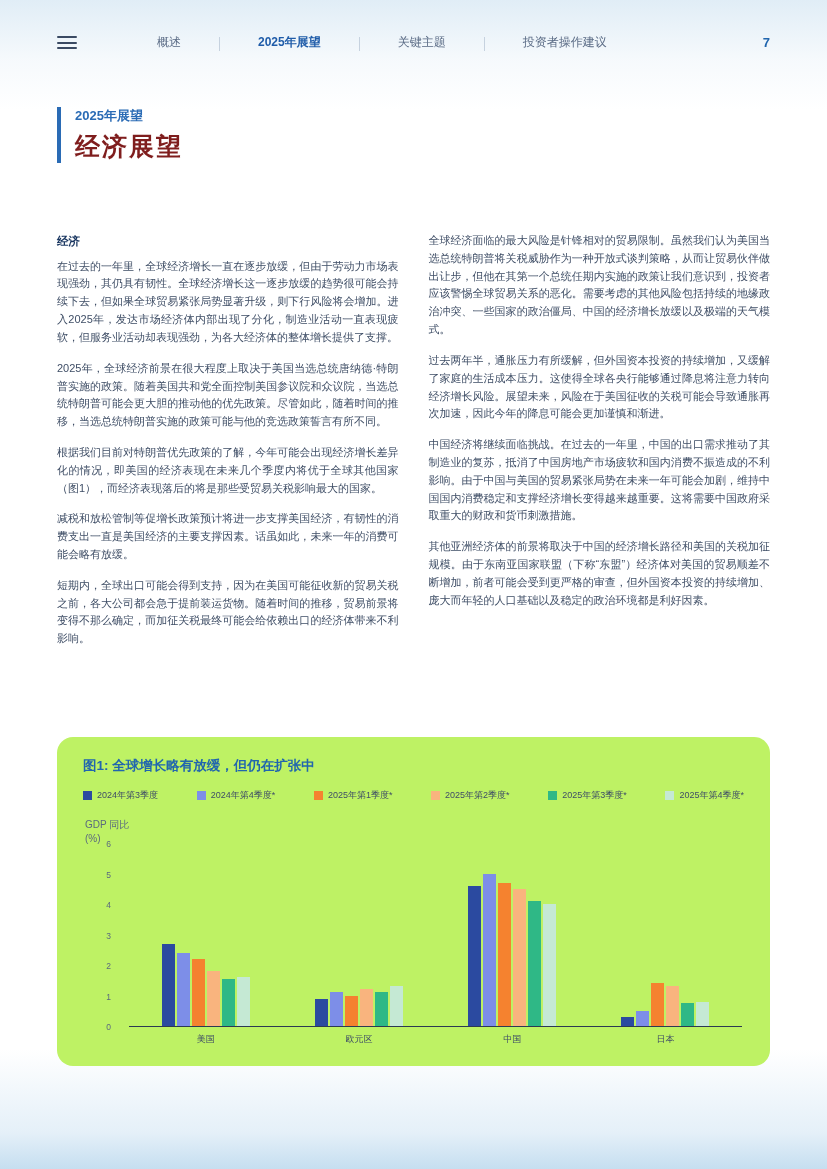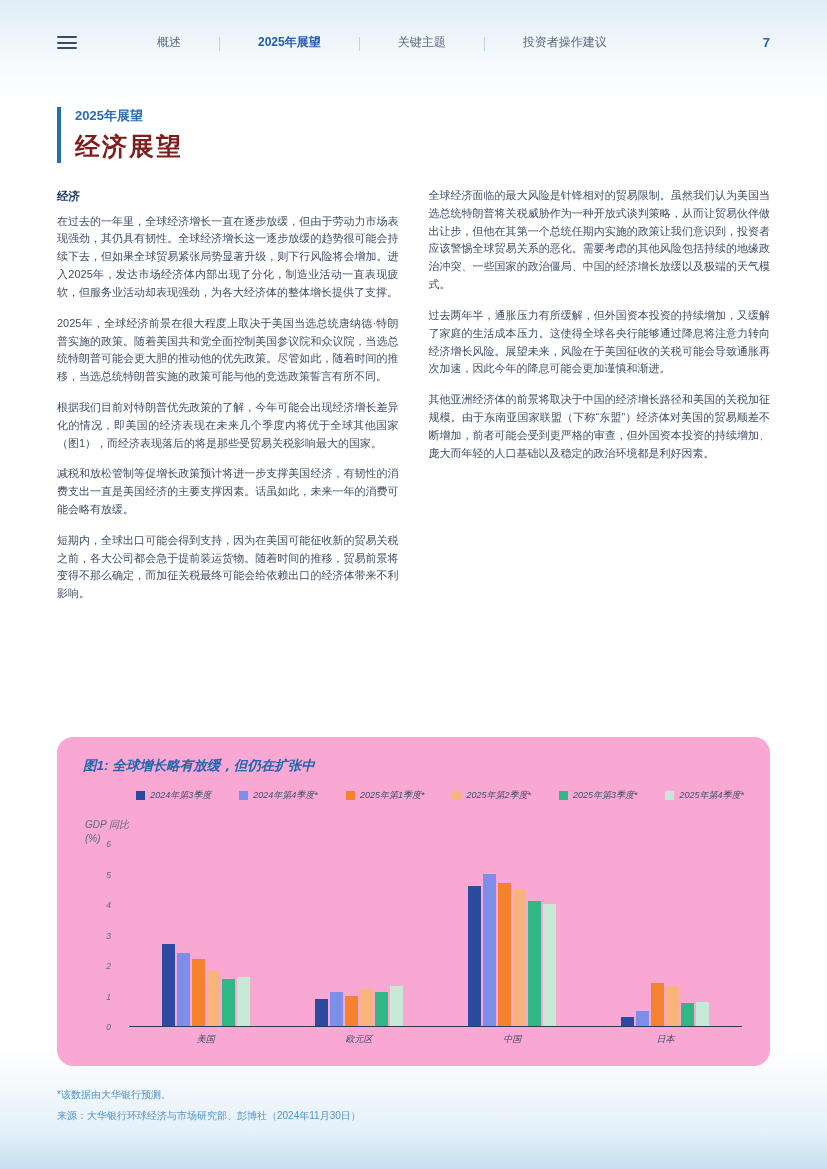--- a/index.html
+++ b/index.html
@@ -25,27 +25,27 @@
   .nav-item { font-size:12px; color:#5a6b85; padding:0 38px; cursor:pointer; white-space:nowrap; }
   .nav-item.active { color:#1f5ca9; font-weight:bold; }
   .nav-sep { width:1px; height:14px; background:#c6d2df; }
   .page-num { font-size:13px; color:#2166ae; font-weight:bold; margin-left:auto; }
   
   .title-block { position:relative; z-index:2; margin:56px 57px 0 57px; border-left:4px solid #2a6bb5; padding-left:14px; }
   .eyebrow { color:#2a6bb5; font-size:13px; font-weight:bold; margin-bottom:5px; }
   .page-title { color:#7f1d1d; font-size:25px; font-weight:bold; letter-spacing:2px; }
   
   .columns { position:relative; z-index:2; display:flex; gap:30px; margin:24px 57px 0 57px; min-height:540px; }
-  .col { flex:1; font-size:11px; line-height:1.62; color:#3f4e66; text-align:justify; }
+  .col { flex:1; font-size:11px; line-height:1.62; color:#3f4e66; text-align:justify;margin-top:45px; }
   .col h3 { font-size:11.5px; color:#16335e; font-weight:bold; margin-bottom:7px; }
   .col p { margin-bottom:13px; }
   
-  .chart-card { position:relative; z-index:2; margin:10px 57px 0 57px; background:#f9a8d4; border-radius:16px; padding:20px 26px 16px 26px;font-style:italic; }
+  .chart-card { position:relative; z-index:2; margin:10px 57px 0 57px; background:#bef264; border-radius:16px; padding:20px 26px 16px 26px; }
   .chart-title { color:#2166ae; font-size:13.5px; font-weight:bold; margin-bottom:14px; }
-  .legend { display:flex; justify-content:flex-end; align-items:center; gap:28px; margin-bottom:16px; }
+  .legend { display:flex; justify-content:space-between; align-items:center; gap:28px; margin-bottom:16px; }
   .legend-item { display:flex; align-items:center; gap:5px; font-size:9px; color:#3f4e66; white-space:nowrap; }
   .legend-swatch { width:9px; height:9px; flex:0 0 auto; }
   .chart-region { position:relative; height:232px; margin-top:4px; }
   .ylabel { position:absolute; left:2px; top:0; width:48px; font-size:10px; line-height:1.35; color:#5a6a7e; }
   .yticks { position:absolute; left:0; top:26px; width:38px; height:183px; }
   .ytick { position:absolute; right:10px; font-size:8.5px; color:#5a6a7e; transform:translateY(50%); }
   .plot { position:absolute; left:46px; right:2px; top:26px; height:183px; border-bottom:1px solid #2b3a52; display:flex; align-items:flex-end; }
   .bar-group { flex:1; display:flex; justify-content:center; align-items:flex-end; gap:2px; }
   .bar { width:13px; }
   .xlabels { position:absolute; left:46px; right:2px; top:215px; display:flex; }
@@ -86,20 +86,21 @@
       <h3>经济</h3>
       <p>在过去的一年里，全球经济增长一直在逐步放缓，但由于劳动力市场表现强劲，其仍具有韧性。全球经济增长这一逐步放缓的趋势很可能会持续下去，但如果全球贸易紧张局势显著升级，则下行风险将会增加。进入2025年，发达市场经济体内部出现了分化，制造业活动一直表现疲软，但服务业活动却表现强劲，为各大经济体的整体增长提供了支撑。</p>
       <p>2025年，全球经济前景在很大程度上取决于美国当选总统唐纳德·特朗普实施的政策。随着美国共和党全面控制美国参议院和众议院，当选总统特朗普可能会更大胆的推动他的优先政策。尽管如此，随着时间的推移，当选总统特朗普实施的政策可能与他的竞选政策誓言有所不同。</p>
       <p>根据我们目前对特朗普优先政策的了解，今年可能会出现经济增长差异化的情况，即美国的经济表现在未来几个季度内将优于全球其他国家（图1），而经济表现落后的将是那些受贸易关税影响最大的国家。</p>
       <p>减税和放松管制等促增长政策预计将进一步支撑美国经济，有韧性的消费支出一直是美国经济的主要支撑因素。话虽如此，未来一年的消费可能会略有放缓。</p>
       <p>短期内，全球出口可能会得到支持，因为在美国可能征收新的贸易关税之前，各大公司都会急于提前装运货物。随着时间的推移，贸易前景将变得不那么确定，而加征关税最终可能会给依赖出口的经济体带来不利影响。</p>
     </div>
     <div class="col">
       <p>全球经济面临的最大风险是针锋相对的贸易限制。虽然我们认为美国当选总统特朗普将关税威胁作为一种开放式谈判策略，从而让贸易伙伴做出让步，但他在其第一个总统任期内实施的政策让我们意识到，投资者应该警惕全球贸易关系的恶化。需要考虑的其他风险包括持续的地缘政治冲突、一些国家的政治僵局、中国的经济增长放缓以及极端的天气模式。</p>
       <p>过去两年半，通胀压力有所缓解，但外国资本投资的持续增加，又缓解了家庭的生活成本压力。这使得全球各央行能够通过降息将注意力转向经济增长风险。展望未来，风险在于美国征收的关税可能会导致通胀再次加速，因此今年的降息可能会更加谨慎和渐进。</p>
+      <p>中国经济将继续面临挑战。在过去的一年里，中国的出口需求推动了其制造业的复苏，抵消了中国房地产市场疲软和国内消费不振造成的不利影响。由于中国与美国的贸易紧张局势在未来一年可能会加剧，维持中国国内消费稳定和支撑经济增长变得越来越重要。这将需要中国政府采取重大的财政和货币刺激措施。</p>
       <p>其他亚洲经济体的前景将取决于中国的经济增长路径和美国的关税加征规模。由于东南亚国家联盟（下称“东盟”）经济体对美国的贸易顺差不断增加，前者可能会受到更严格的审查，但外国资本投资的持续增加、庞大而年轻的人口基础以及稳定的政治环境都是利好因素。</p>
     </div>
   </section>
 
   <section class="chart-card">
     <div class="chart-title">图1: 全球增长略有放缓，但仍在扩张中</div>
     <div class="legend" id="legend">
         <div class="legend-item">
           <span class="legend-swatch" style="background: rgb(43, 74, 160);"></span>
           <span>2024年第3季度</span>
@@ -172,18 +173,14 @@
         </div>
       <div class="xlabels" id="xlabels">
           <span class="xlabel">美国</span>
           <span class="xlabel">欧元区</span>
           <span class="xlabel">中国</span>
           <span class="xlabel">日本</span>
         </div>
     </div>
   </section>
 
-  <footer class="footnotes">
-    <div>*该数据由大华银行预测。</div>
-    <div>来源：大华银行环球经济与市场研究部、彭博社（2024年11月30日）</div>
-  </footer>
 
 </div>
 
 </body></html>

